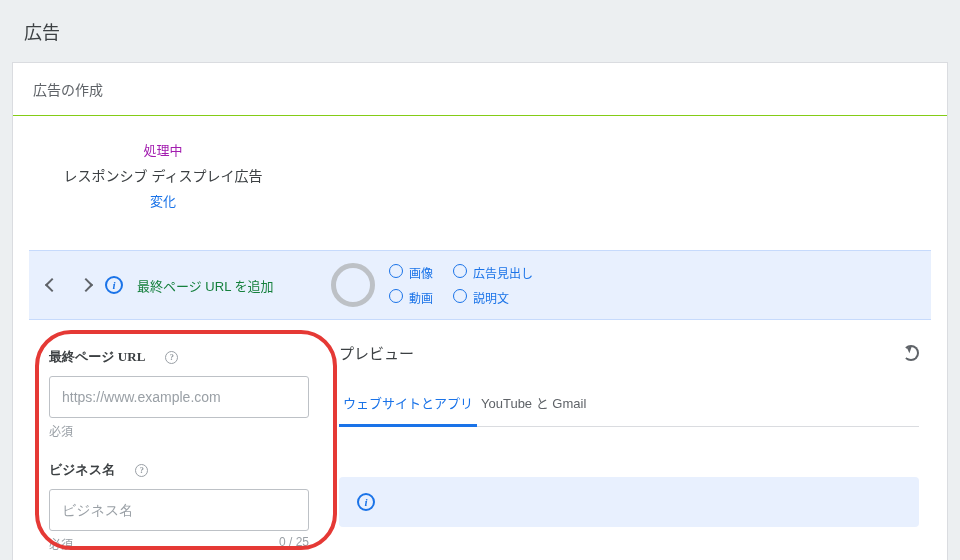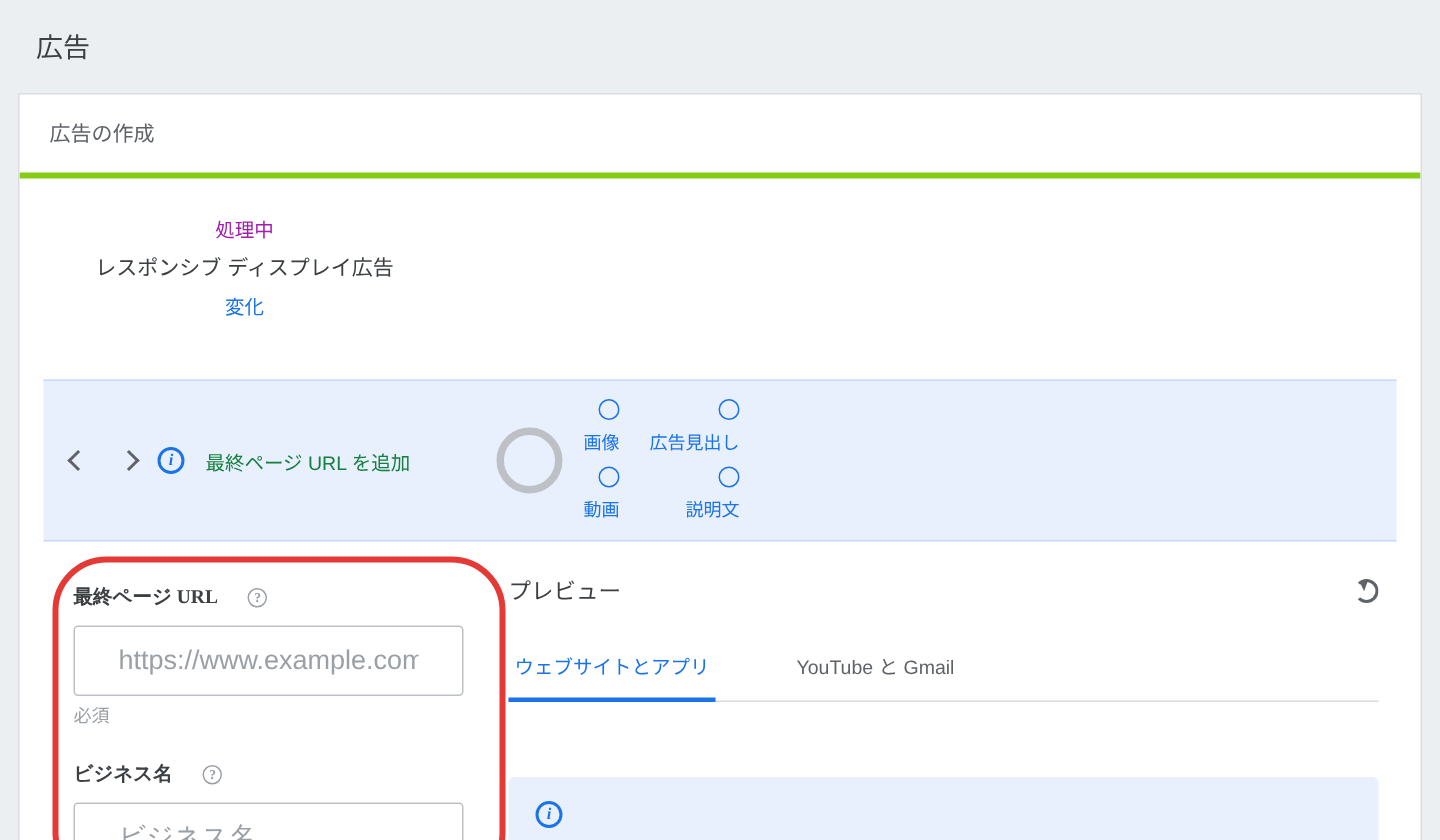--- a/index.html
+++ b/index.html
@@ -1,19 +1,19 @@
 <!DOCTYPE html>
 <html><head>
 <meta charset="utf-8">
 <style>
   * { box-sizing: border-box; margin: 0; padding: 0; }
   body { font-family: Arial, "Noto Sans CJK JP", sans-serif; background: #eceff1; color: #3c4043; width: 960px; height: 560px; overflow: hidden; }
   .header { padding: 18px 24px; font-size: 18px; color: #3c4043; }
   .card { background: #fff; margin: 0 12px; border: 1px solid #dadce0; height: 500px; overflow: hidden; }
-  .card-header { padding: 16px 20px; color: #5f6368; font-size: 14px; border-bottom: 4px solid #84cc16; }
+  .card-header { padding: 16px 20px; color: #5f6368; font-size: 14px; border-bottom: 1px solid #84cc16; }
 
   .intro { text-align: center; padding: 24px 0 10px 0; width: 300px; }
   .intro .processing { font-size: 13px; color: #a21caf; margin-bottom: 6px; }
   .intro .type { font-size: 14px; color: #3c4043; margin-bottom: 6px; }
   .intro .variation { font-size: 13px; color: #1a73e8; cursor: pointer; }
 
   .strength-bar {
     margin: 30px 16px 0 16px;
     background: #e8f0fe;
     border: 1px solid #c6dafc;
@@ -34,54 +34,54 @@
     font-size: 11px; font-weight: bold; color: #1a73e8; font-style: italic; font-family: Georgia, serif;
   }
   .hint-text { font-size: 13px; color: #15803d; flex: 0 0 170px; }
   .strength-ring {
     width: 44px; height: 44px; border-radius: 50%; border: 5px solid #bdc1c6;
     flex-shrink: 0; margin-left: 10px;
   }
   .strength-label { font-size: 13px; color: #3c4043; line-height: 1.5; margin-left: 2px; flex: 0 0 120px; }
   .strength-label .q { color: #80868b; font-size: 11px; }
   .checklist { display: grid; grid-template-columns: auto auto; gap: 8px 20px; font-size: 12px; color: #1a73e8; }
-  .check-item { display: flex; align-items: flex-end; gap: 6px; cursor: pointer; flex-direction: column; }
+  .check-item { display: flex; align-items: flex-start; gap: 6px; cursor: pointer; }
   .circle-o { width: 14px; height: 14px; border: 1.5px solid #1a73e8; border-radius: 50%; display: inline-block; }
 
   .main-row { display: flex; }
   .left-col { width: 326px; padding: 28px 20px 0 36px; position: relative; }
   .highlight-ring {
     position: absolute;
     border: 4px solid #e53935;
     border-radius: 36px;
     left: 22px; top: 10px; width: 302px; height: 220px;
     pointer-events: none;
   }
   .field-block { margin-bottom: 22px; }
   .field-label { font-size: 13px; font-weight: bold; color: #3c4043; margin-bottom: 10px; display: flex; align-items: center; gap: 20px; font-family: Liberation Serif, serif; }
   .qmark { width: 13px; height: 13px; border: 1px solid #9aa0a6; border-radius: 50%; font-size: 9px; color: #9aa0a6; display: inline-flex; align-items: center; justify-content: center; }
   .text-input {
-    width: 260px; padding: 12px 29px; font-size: 18px; border: 1px solid #bdc1c6; border-radius: 3px;
+    width: 260px; padding: 12px 12px; font-size: 14px; border: 1px solid #bdc1c6; border-radius: 3px;
     color: #3c4043; outline: none;
   }
   .text-input::placeholder { color: #9aa0a6; }
   .helper-row { display: flex; justify-content: space-between; width: 260px; font-size: 12px; color: #9aa0a6; margin-top: 4px; }
   
   .right-col { flex: 1; padding: 22px 28px 0 0; }
   .preview-header { display: flex; justify-content: space-between; align-items: center; color: #3c4043; font-size: 15px; margin-bottom: 18px; gap: 22px; }
   .refresh-icon {
     width: 16px; height: 16px; border: 2px solid #5f6368; border-radius: 50%;
     border-left-color: transparent; position: relative; cursor: pointer;
   }
   .refresh-icon::after {
     content: ""; position: absolute; top: -3px; left: -2px;
     border: 4px solid transparent; border-right-color: #5f6368;
     transform: rotate(20deg);
   }
-  .tabs { display: flex; gap: 50px; border-bottom: 1px solid #dadce0; font-size: 13px; }
+  .tabs { display: flex; border-bottom: 1px solid #dadce0; font-size: 13px; }
   .tab { padding: 12px 4px; color: #5f6368; cursor: pointer; }
   .tab.active { color: #1a73e8; border-bottom: 3px solid #1a73e8; margin-bottom: -1px; }
   .info-banner {
     margin-top: 50px; background: #e8f0fe; border-radius: 4px;
     padding: 16px 18px; display: flex; gap: 14px; font-size: 13px; color: #3c4043;
     line-height: 1.7;
   }
 </style>
 </head>
 <body>

